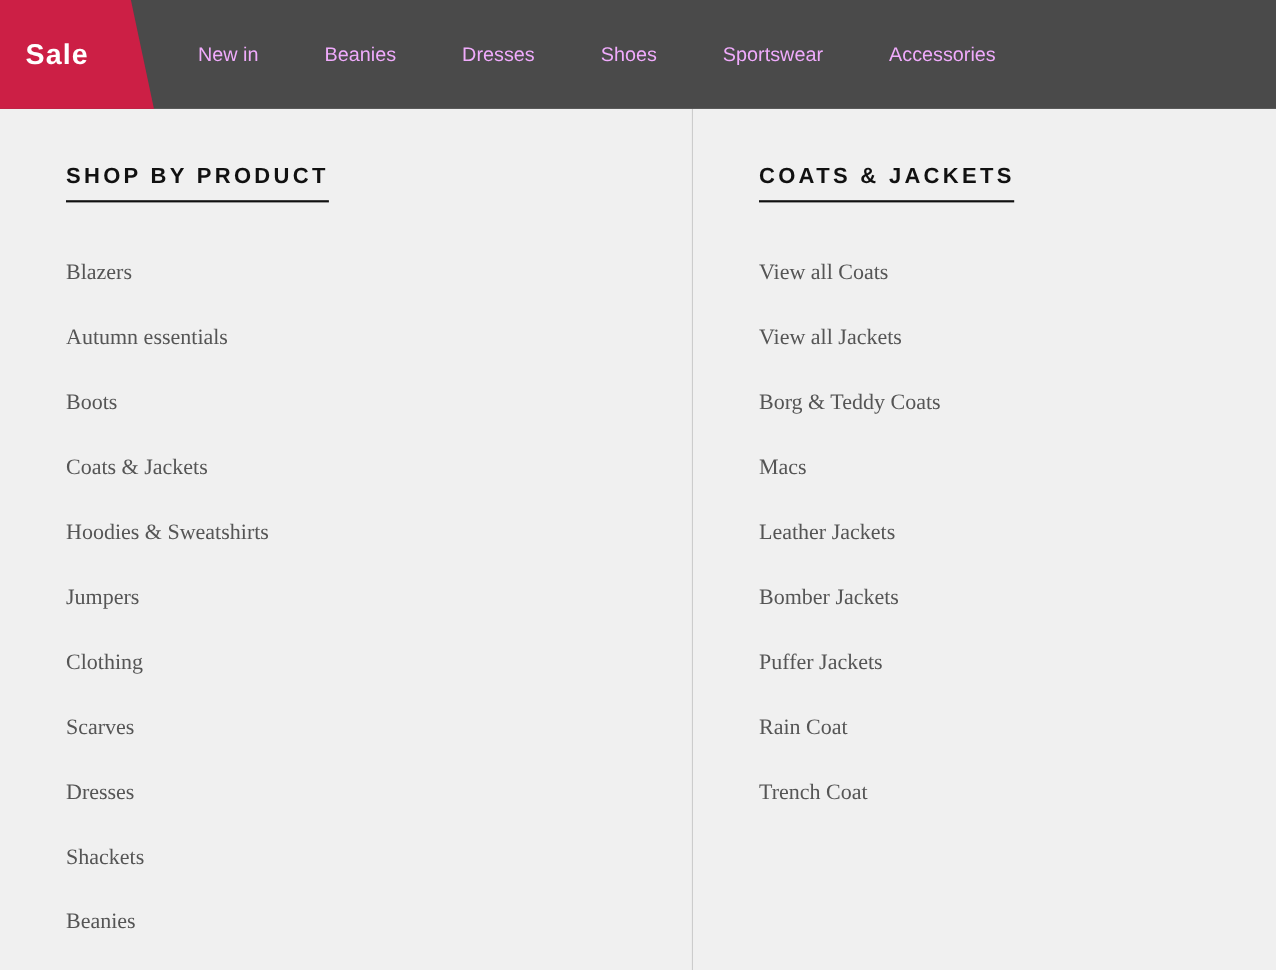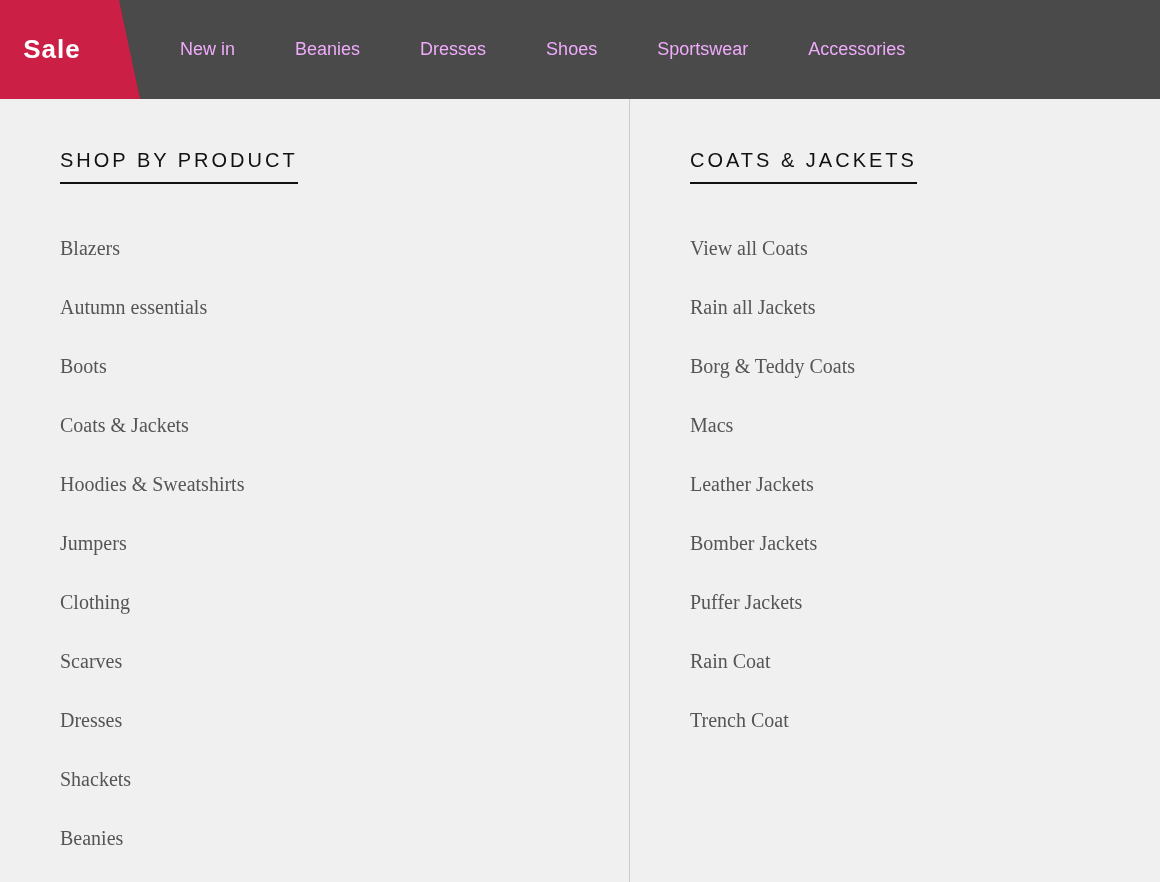--- a/index.html
+++ b/index.html
@@ -81,21 +81,21 @@
     }
 
     .right-panel {
       flex: 1;
       padding: 50px 60px;
     }
 
     .section-title {
       font-family: Arial, sans-serif;
       font-size: 20px;
-      font-weight: 400;
+      font-weight: 700;
       letter-spacing: 3px;
       text-transform: uppercase;
       color: #111;
       border-bottom: 2px solid #111;
       padding-bottom: 10px;
       margin-bottom: 35px;
       display: inline-block;
     }
 
     .menu-list {
@@ -155,21 +155,21 @@
         <li><a>Shackets</a></li>
         <li><a>Beanies</a></li>
       </ul>
   </div>
 
   <div class="right-panel">
     <div class="section-title">COATS &amp; JACKETS</div>
     <ul class="menu-list">
 
     <li><a>View all Coats</a></li>
-        <li><a>Rain all Jackets</a></li>
+        <li><a>View all Jackets</a></li>
         <li><a>Borg &amp; Teddy Coats</a></li>
         <li><a>Macs</a></li>
         <li><a>Leather Jackets</a></li>
         <li><a>Bomber Jackets</a></li>
         <li><a>Puffer Jackets</a></li>
         <li><a>Rain Coat</a></li>
         <li><a>Trench Coat</a></li>
       </ul>
   </div>
 

